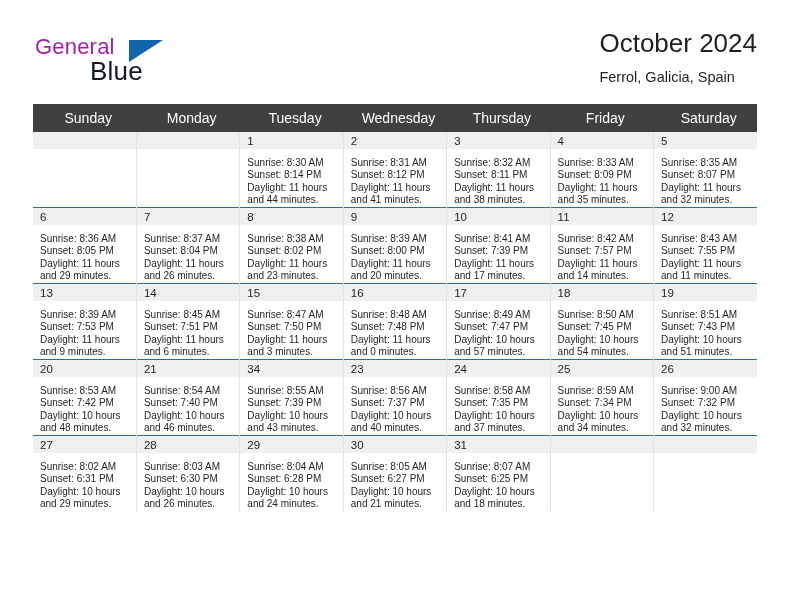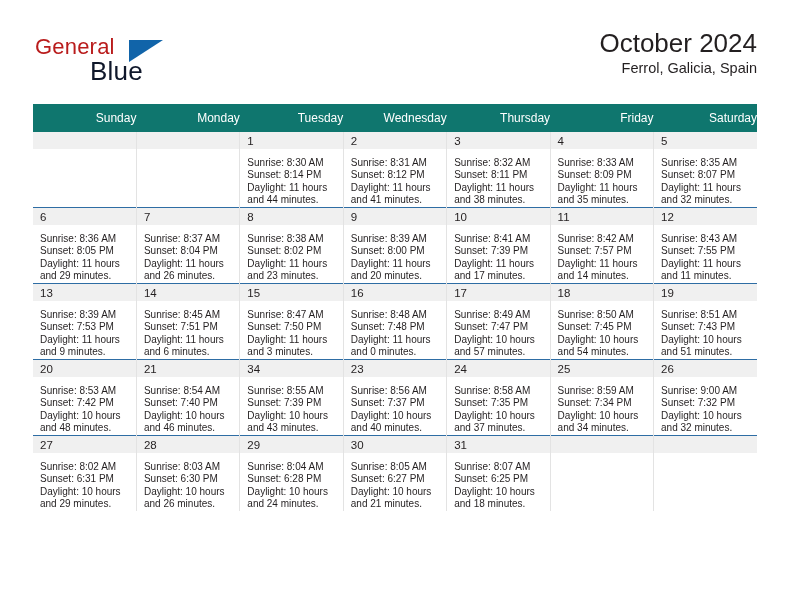--- a/index.html
+++ b/index.html
@@ -35,21 +35,21 @@
     top: 6px;
     width: 200px;
     height: 56px;
   }
   .logo-general {
     position: absolute;
     left: 0;
     top: 0;
     font-size: 22px;
     letter-spacing: 0.2px;
-    color: #b91c1c;
+    color: #a21caf;
     font-family: "Liberation Sans", sans-serif;
   }
   .logo-blue {
     position: absolute;
     left: 55px;
     top: 22px;
     font-size: 26px;
     letter-spacing: 0.2px;
     color: #0f172a;
     font-family: "Liberation Sans", sans-serif;
@@ -61,51 +61,50 @@
     width: 0;
     height: 0;
     border-left: 34px solid #1164a9;
     border-bottom: 22px solid transparent;
   }
 
   .title-block {
     position: absolute;
     right: 0;
     top: 0;
-    text-align: right;
   }
   .cal-title {
     font-size: 26px;
     color: #231f20;
     line-height: 30px;
     white-space: nowrap;
   }
   .cal-subtitle {
     font-size: 14.5px;
     color: #231f20;
     line-height: 20px;
-    margin-top: 0;
+    margin-top: 9px;
     white-space: nowrap;
   }
 
   
   .calendar {
     position: absolute;
     left: 33px;
     top: 104px;
     width: 724px;
     border-collapse: collapse;
     table-layout: fixed;
   }
   .calendar th {
-    background: #0f766e;
+    background: #404040;
     color: #ffffff;
-    font-size: 12px;
+    font-size: 14px;
     font-weight: normal;
-    text-align: right;
+    text-align: center;
     padding: 5px 0 6px 7px;
     border: none;
     height: 17px;
     vertical-align: middle;
   }
   .calendar td {
     width: 103.43px;
     height: 75px;
     padding: 0;
     vertical-align: top;

